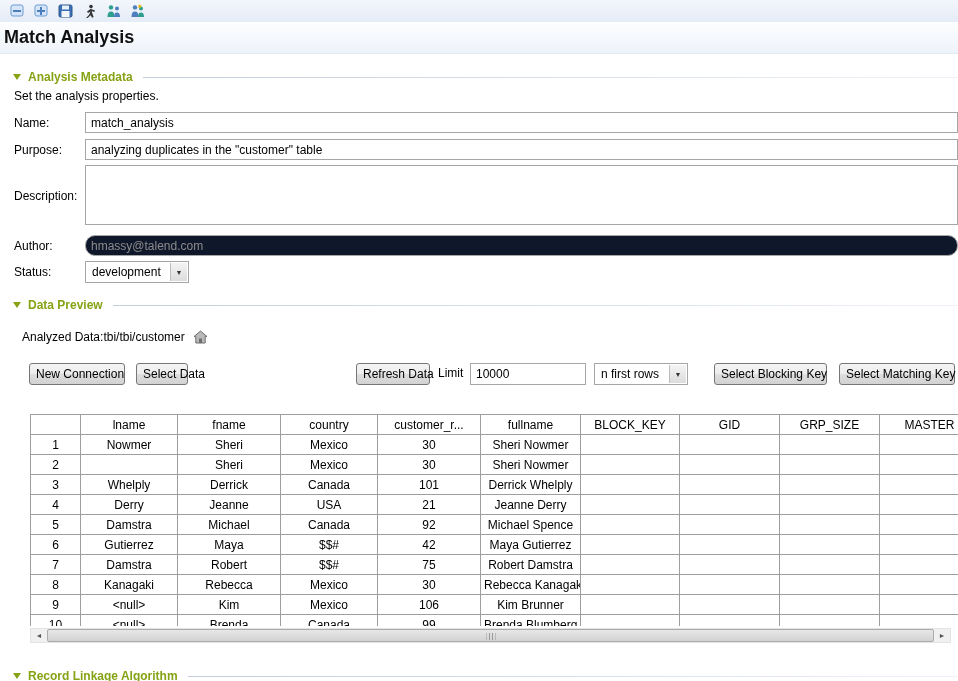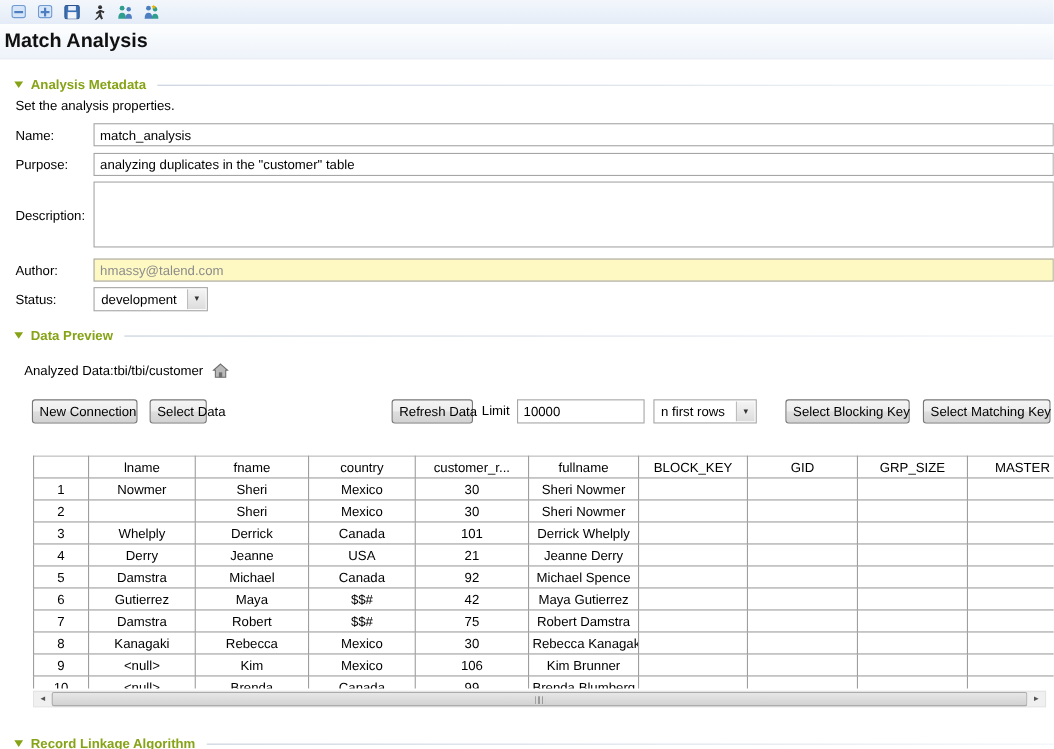--- a/index.html
+++ b/index.html
@@ -48,21 +48,21 @@
   .form-row.top-align { align-items: flex-start; }
   .form-label { width: 71px; flex: 0 0 71px; font-size: 12px; padding-top: 0; }
   .top-align .form-label { padding-top: 24px; }
   .tinput {
     flex: 1; height: 21px;
     border: 1px solid #a6a6a6;
     font-family: "Liberation Sans", sans-serif;
     font-size: 12px; padding: 1px 5px;
     background: #fff; outline: none;
   }
-  .tinput:disabled, .tinput.disabled { background: #fef9c3; color: #8c8c8c; }
+  .tinput:disabled, .tinput.disabled { background: #0f172a; color: #8c8c8c; border-radius: 10px; }
   textarea.tinput { height: 60px; resize: none; padding-top: 3px; }
   .combo {
     position: relative; height: 22px; background: #fff;
     border: 1px solid #a6a6a6; cursor: pointer;
   }
   .combo .combo-val { display: block; line-height: 20px; padding: 0 22px 0 6px; font-size: 12px; white-space: nowrap; overflow: hidden; }
   .combo .combo-btn {
     position: absolute; top: 1px; right: 1px; bottom: 1px; width: 17px;
     background: linear-gradient(#f4f4f4, #dcdcdc);
     border-left: 1px solid #bdbdbd;

